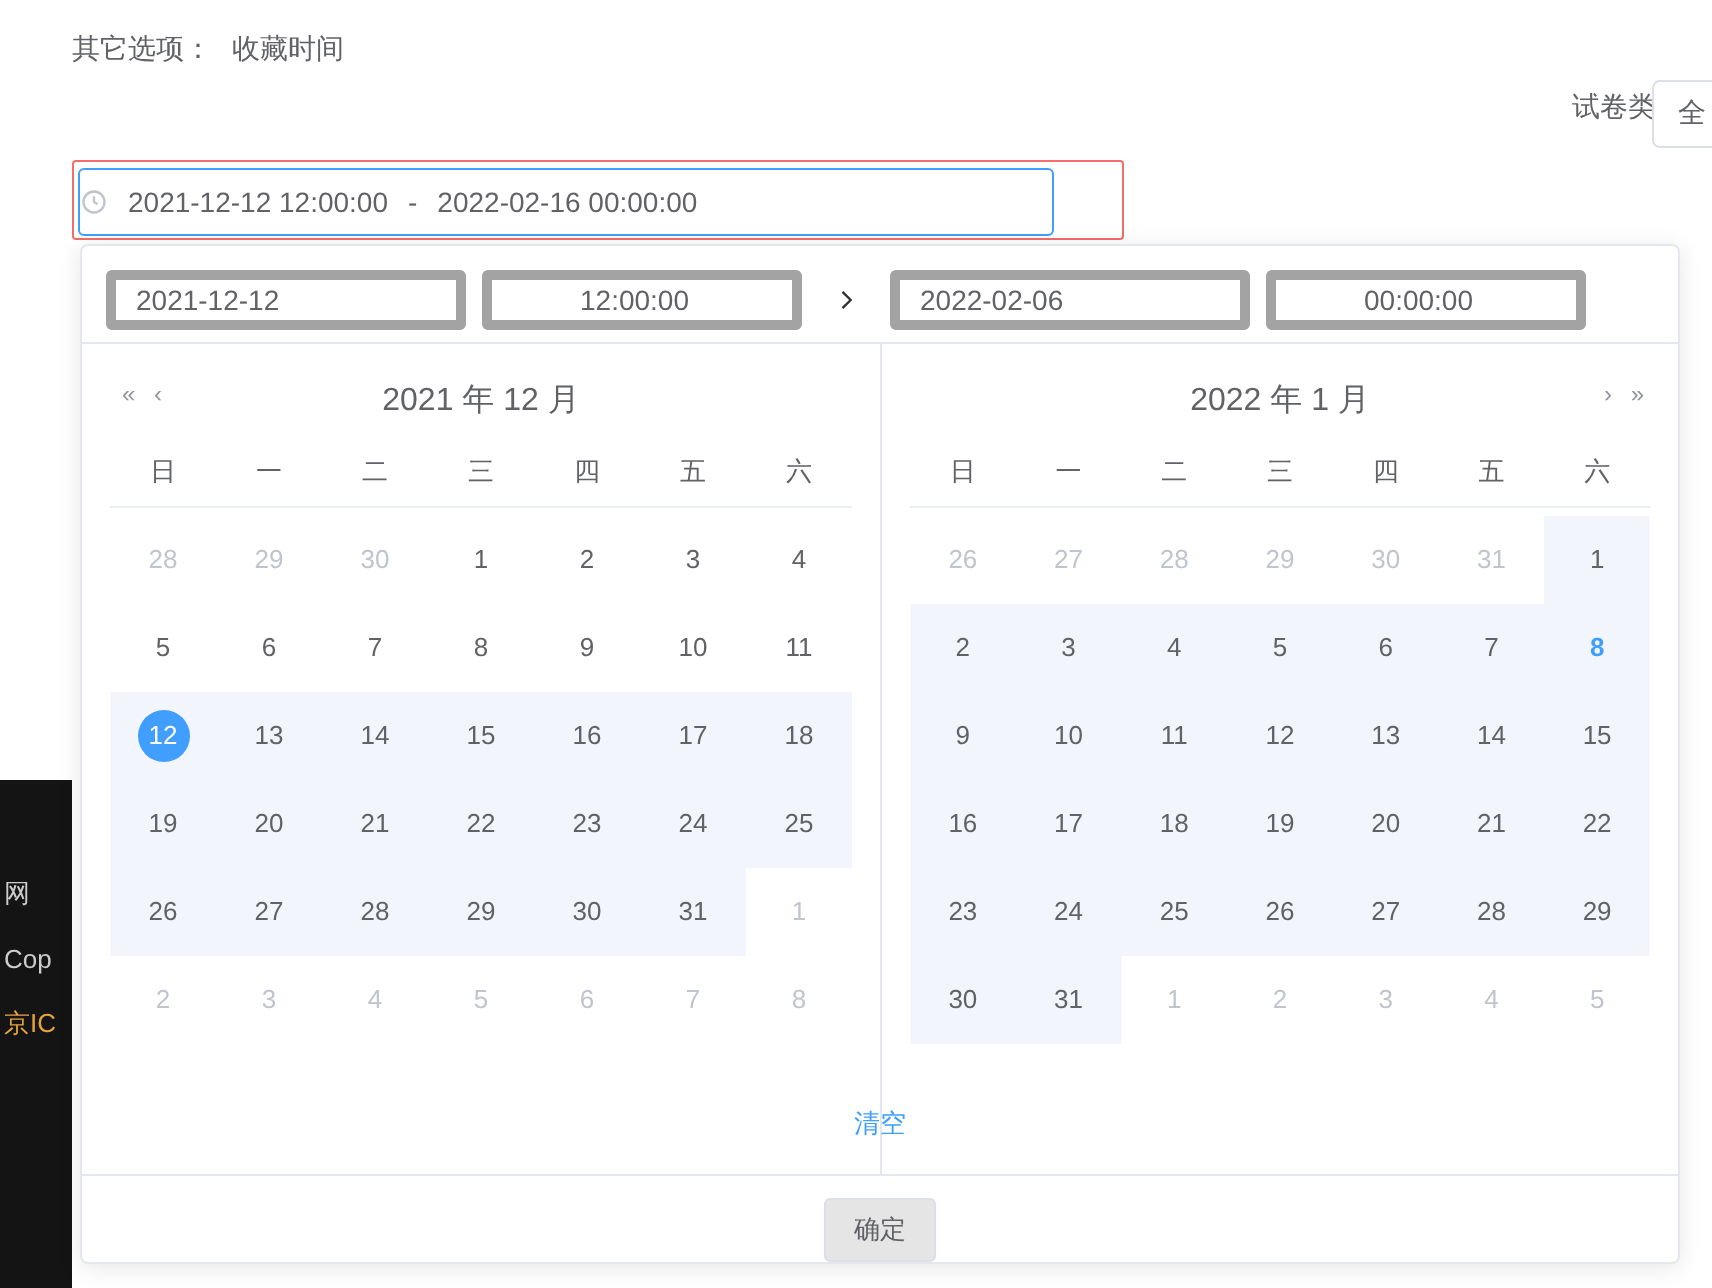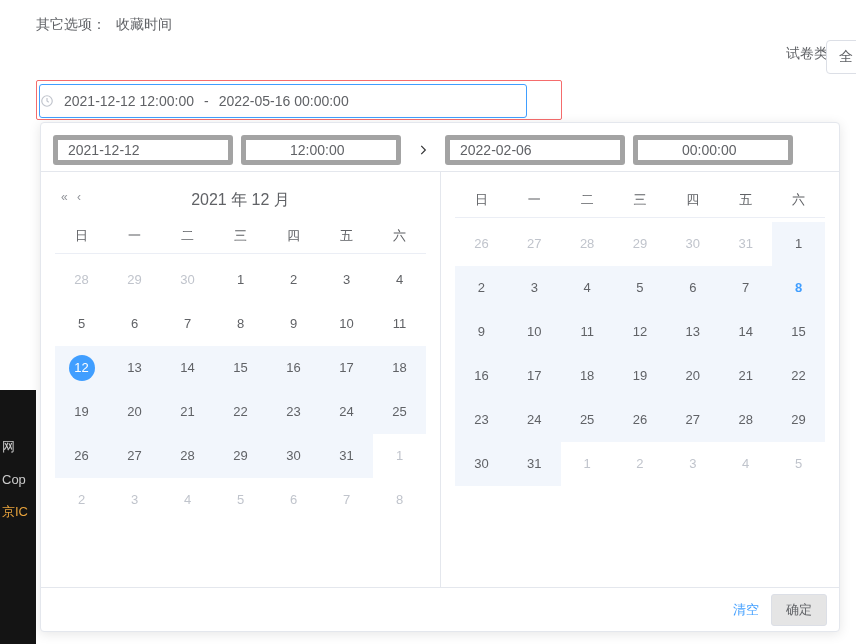--- a/index.html
+++ b/index.html
@@ -34,21 +34,21 @@
   .nav-l { left:6px;} .nav-r { right:6px;}
   .dow { display:grid; grid-template-columns:repeat(7,1fr); height:36px; border-bottom:1px solid #ebeef5; margin-bottom:4px;}
   .dow div { display:flex; align-items:center; justify-content:center; color:#606266; font-size:13px;}
   .grid { display:grid; grid-template-columns:repeat(7,1fr); grid-auto-rows:44px; }
   .cell { display:flex; align-items:center; justify-content:center; color:#606266; font-size:13px; position:relative;}
   .cell.other { color:#c0c4cc; }
   .cell.inrange { background:#f2f6fc; }
   .cell .num { width:26px; height:26px; line-height:26px; text-align:center; border-radius:50%; }
   .cell.sel .num { background:#409eff; color:#fff; }
   .cell.end .num { color:#409eff; font-weight:600; }
-  .footer { height:44px; border-top:1px solid #e4e7ed; display:flex; align-items:center; justify-content:flex-end; padding:0 12px; gap:4px; }
+  .footer { height:44px; border-top:1px solid #e4e7ed; display:flex; align-items:center; justify-content:flex-end; padding:0 12px; gap:24px;flex-direction:column; }
   .link { color:#409eff; font-size:13px; cursor:pointer; padding:4px 8px;}
   .btn { border:1px solid #dcdfe6; border-radius:3px; padding:6px 14px; font-size:13px; color:#606266; background:#e5e5e5; cursor:pointer;}
 </style>
 </head>
 <body>
 <div class="page">
 
 <div class="top">
   <span class="label">其它选项：</span>
   <span class="label">收藏时间</span>
@@ -61,21 +61,21 @@
 <div class="redbox"></div>
 <div class="range-input">
   <span class="clock-icon">
     <svg viewBox="0 0 24 24" fill="none" stroke="currentColor" stroke-width="2">
           <circle cx="12" cy="12" r="9"></circle>
           <path d="M12 7v5l3 2"></path>
         </svg>
   </span>
   <span>2021-12-12 12:00:00</span>
   <span>-</span>
-  <span>2022-05-16 00:00:00</span>
+  <span>2022-02-16 00:00:00</span>
 </div>
 
 <div class="dark">
   <div style="height:40px"></div>
   <div>网</div>
   <div>Cop</div>
   <div class="orange">京IC</div>
 </div>
 
 <div class="picker">
@@ -238,20 +238,25 @@
             </div>
             <div class="cell other">
               <span class="num">7</span>
             </div>
             <div class="cell other">
               <span class="num">8</span>
             </div>
           </div>
     </div>
     <div class="panel">
+      <div class="panel-head">
+        <span>2022 年 1 月</span>
+        <span class="nav-r" style="right:22px">›</span>
+        <span class="nav-r">&nbsp;»</span>
+      </div>
       <div class="dow" id="dow-right">
             <div>日</div>
             <div>一</div>
             <div>二</div>
             <div>三</div>
             <div>四</div>
             <div>五</div>
             <div>六</div>
           </div>
       <div class="grid" id="grid-right">

